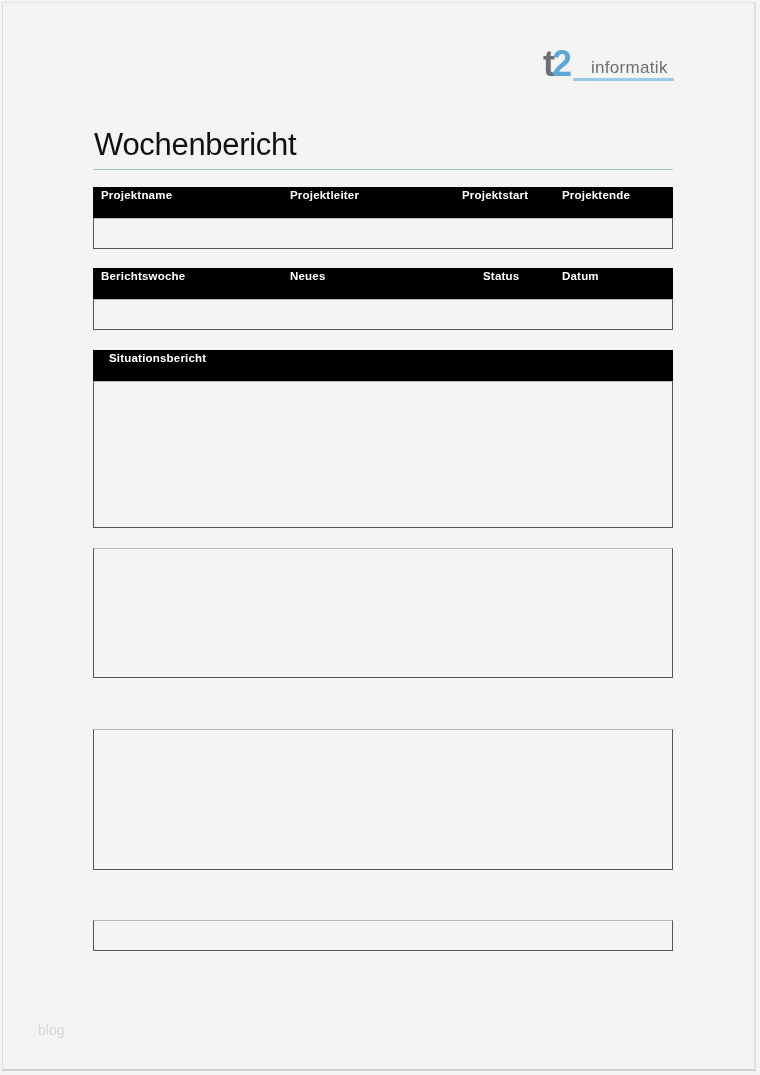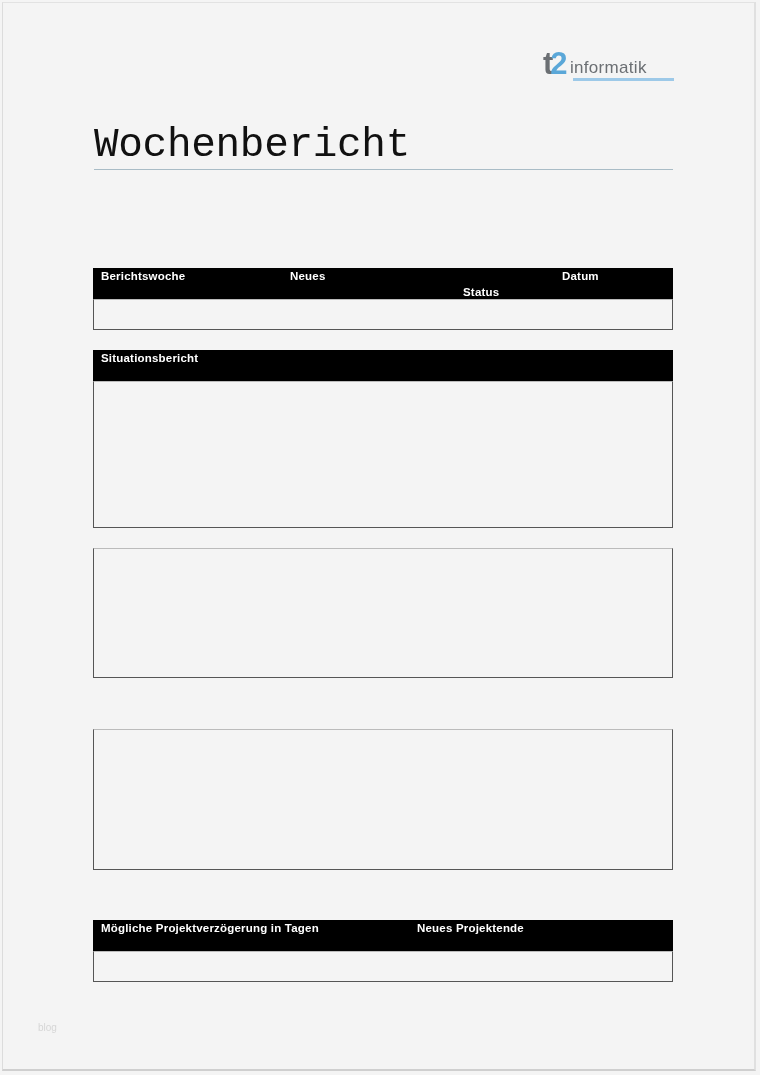--- a/index.html
+++ b/index.html
@@ -11,95 +11,100 @@
   .page {
     position:absolute; left:2px; top:2px; width:754px; height:1069px;
     border-left:1px solid #dcdcdc; border-top:1px solid #e2e2e2;
     border-right:2px solid #e0e0e0; border-bottom:2px solid #cfcfcf;
     box-sizing:border-box; background:#f4f4f4;
   }
   .logo {
     position:absolute; left:540px; top:44px; width:132px; height:34px;
   }
   .logo .t2 {
-    position:absolute; left:0; top:0; font-size:31px; font-weight:bold;
+    position:absolute; left:0; top:0; font-size:36px; font-weight:bold;
     color:#6b6f73; letter-spacing:-3px; line-height:34px;
   }
   .logo .t2 .two { color:#5aa7d8; }
   .logo .inf {
-    position:absolute; left:27px; top:12px; font-size:17px; color:#6b6f73;
+    position:absolute; left:48px; top:12px; font-size:17px; color:#6b6f73;
     letter-spacing:0.3px; line-height:18px;
   }
   .logo .underline {
     position:absolute; left:30px; top:31px; width:101px; height:3px; background:#9dc9e8;
   }
   .title {
-    position:absolute; left:91px; top:124px; font-size:41px; color:#111;
-    line-height:36px; letter-spacing:-0.3px;font-family:Liberation Mono, monospace;
+    position:absolute; left:91px; top:124px; font-size:31px; color:#111;
+    line-height:36px; letter-spacing:-0.3px;
   }
   .title-rule {
     position:absolute; left:91px; top:166px; width:579px; height:1px; background:#a9bcc6;
   }
   .block { position:absolute; left:90px; width:580px; box-sizing:border-box; }
   .block .head {
     background:#000; color:#fff; height:31px; position:relative;
     font-size:11.5px; font-weight:bold; letter-spacing:0.2px;
   }
   .block .head span { position:absolute; top:2px; }
   .block .body {
     border:1px solid #555; border-top:1px solid #bbb; background:#f4f4f4;
     box-sizing:border-box;
   }
   .watermark {
-    position:absolute; left:38px; top:1022px; font-size:10px; color:#d6d6d6;
+    position:absolute; left:38px; top:1022px; font-size:14px; color:#d6d6d6;
   }
 </style>
 </head>
 <body>
 
 <div class="page">
 
   <div class="logo">
     <div class="t2"><span>t</span><span class="two">2</span></div>
     <div class="inf">informatik</div>
     <div class="underline"></div>
   </div>
 
   <div class="title">Wochenbericht</div>
   <div class="title-rule"></div>
 
+  <div class="block" style="top:184px;">
+    <div class="head">
+      <span style="left:8px;">Projektname</span>
+      <span style="left:197px;">Projektleiter</span>
+      <span style="left:369px;">Projektstart</span>
+      <span style="left:469px;">Projektende</span>
+    </div>
+    <div class="body" style="height:31px;"></div>
+  </div>
 
   <div class="block" style="top:265px;border-radius:10px;">
     <div class="head">
       <span style="left:8px;">Berichtswoche</span>
       <span style="left:197px;">Neues</span>
-      <span style="left:370px;margin-top:16px;">Status</span>
+      <span style="left:390px;">Status</span>
       <span style="left:469px;">Datum</span>
     </div>
     <div class="body" style="height:31px;"></div>
   </div>
 
   <div class="block" style="top:347px;">
     <div class="head">
-      <span style="left:8px;text-align:center;">Situationsbericht</span>
+      <span style="left:16px;text-align:center;">Situationsbericht</span>
     </div>
     <div class="body" style="height:147px;"></div>
   </div>
 
   <div class="block" style="top:545px;">
     <div class="body" style="height:130px;"></div>
   </div>
 
   <div class="block" style="top:726px;">
     <div class="body" style="height:141px;"></div>
   </div>
 
   <div class="block" style="top:917px;">
-    <div class="head">
-      <span style="left:8px;">Mögliche Projektverzögerung in Tagen</span>
-      <span style="left:324px;">Neues Projektende</span>
-    </div>
     <div class="body" style="height:31px;"></div>
   </div>
 
 </div>
 
 <div class="watermark">blog</div>
 
 </body></html>

